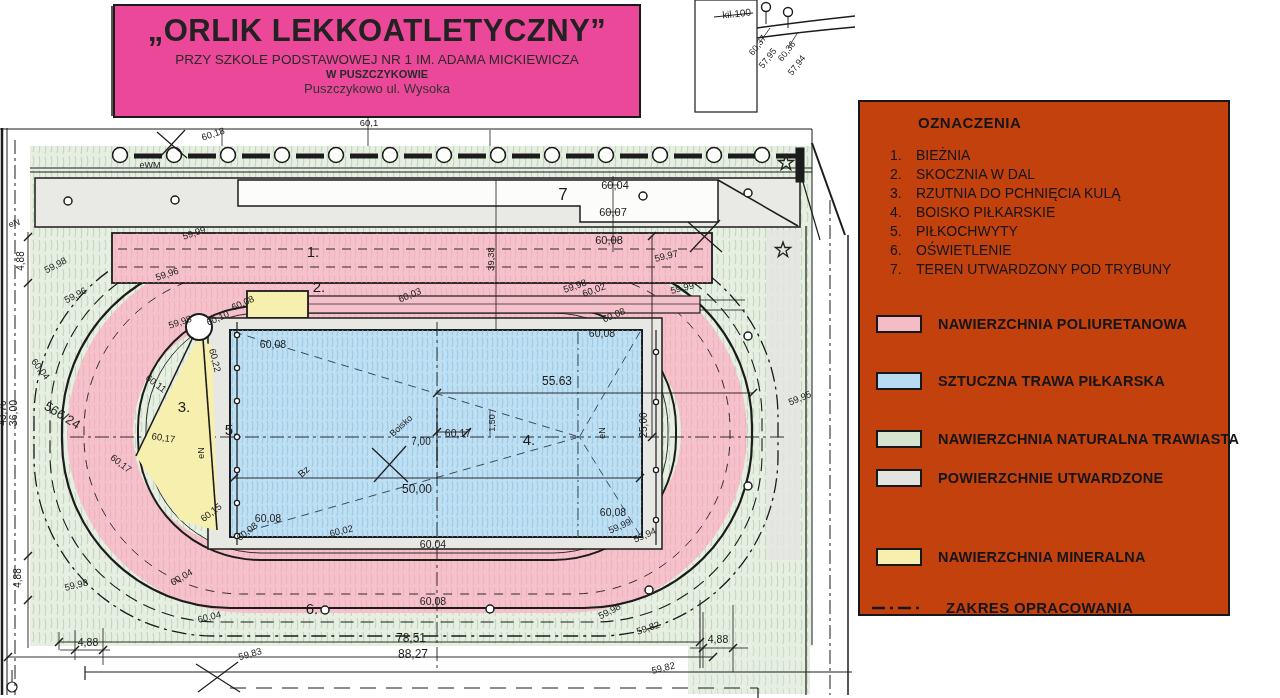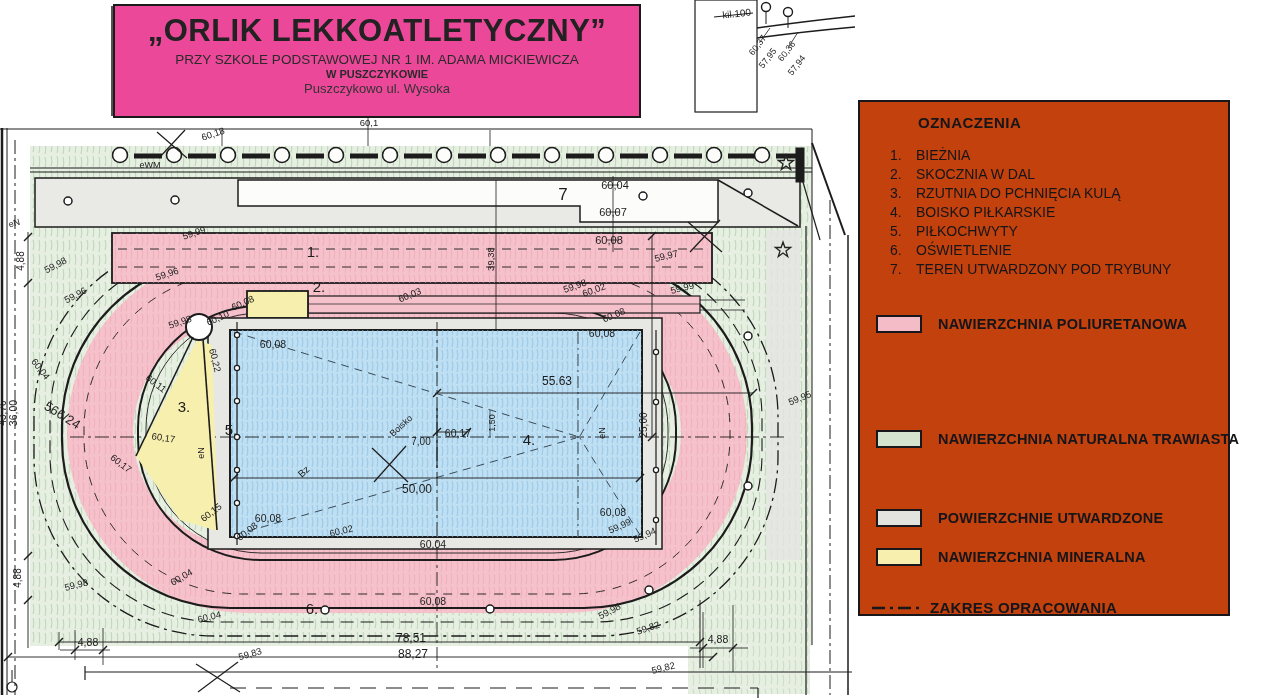--- a/index.html
+++ b/index.html
@@ -19,21 +19,21 @@
   
   .legend{position:absolute;left:858px;top:68px;width:372px;height:516px;
     border:2.5px solid #17171c;background:#c2410c;box-sizing:border-box;margin-top:32px;}
   .lg-head{position:absolute;left:58px;top:12px;font-size:15px;font-weight:bold;letter-spacing:.5px;}
   .lg-list{position:absolute;left:30px;top:44px;}
   .ln-row{display:flex;font-size:14px;line-height:19px;font-weight:500;}
   .ln-num{width:26px;}
   .sw-row{position:absolute;left:16px;display:flex;align-items:center;height:20px;text-align:center;}
   .sw{width:42px;height:14px;border:2.2px solid #17171c;display:inline-block;}
   .sw-label{margin-left:16px;font-size:14.5px;font-weight:bold;letter-spacing:.2px;white-space:nowrap;}
-  .zak-row{position:absolute;left:10px;top:497px;display:flex;align-items:center;}
+  .zak-row{position:absolute;left:10px;top:497px;display:flex;align-items:center;gap:16px;}
   .zak-label{margin-left:8px;font-size:15px;font-weight:bold;letter-spacing:.3px;}
 </style>
 </head>
 <body>
 
 <div class="stage">
 
 <svg width="855" height="698" viewBox="0 0 855 698" style="position:absolute;left:0;top:0;">
   <defs>
     <pattern id="grass" width="18" height="14" patternUnits="userSpaceOnUse">
@@ -385,25 +385,29 @@
     <div class="ln-row">
       <span class="ln-num">7.</span>
       <span class="ln-label">TEREN UTWARDZONY POD TRYBUNY</span>
         </div>
   </div>
 
   <div class="sw-row" style="top:212px">
     <span class="sw" style="background: rgb(243, 188, 199);"></span>
     <span class="sw-label">NAWIERZCHNIA POLIURETANOWA</span>
       </div>
+  <div class="sw-row" style="top:269px">
+    <span class="sw" style="background: rgb(183, 220, 241);"></span>
+    <span class="sw-label">SZTUCZNA TRAWA PIŁKARSKA</span>
+      </div>
   <div class="sw-row" style="top:327px">
     <span class="sw" style="background: rgb(212, 228, 207);"></span>
     <span class="sw-label">NAWIERZCHNIA NATURALNA TRAWIASTA</span>
       </div>
-  <div class="sw-row" style="top:406px">
+  <div class="sw-row" style="top:366px">
     <span class="sw" style="background: rgb(227, 227, 224);"></span>
     <span class="sw-label">POWIERZCHNIE UTWARDZONE</span>
       </div>
   <div class="sw-row" style="top:445px">
     <span class="sw" style="background: rgb(246, 239, 173);"></span>
     <span class="sw-label">NAWIERZCHNIA MINERALNA</span>
       </div>
 
   <div class="zak-row">
     <svg width="52" height="10">

